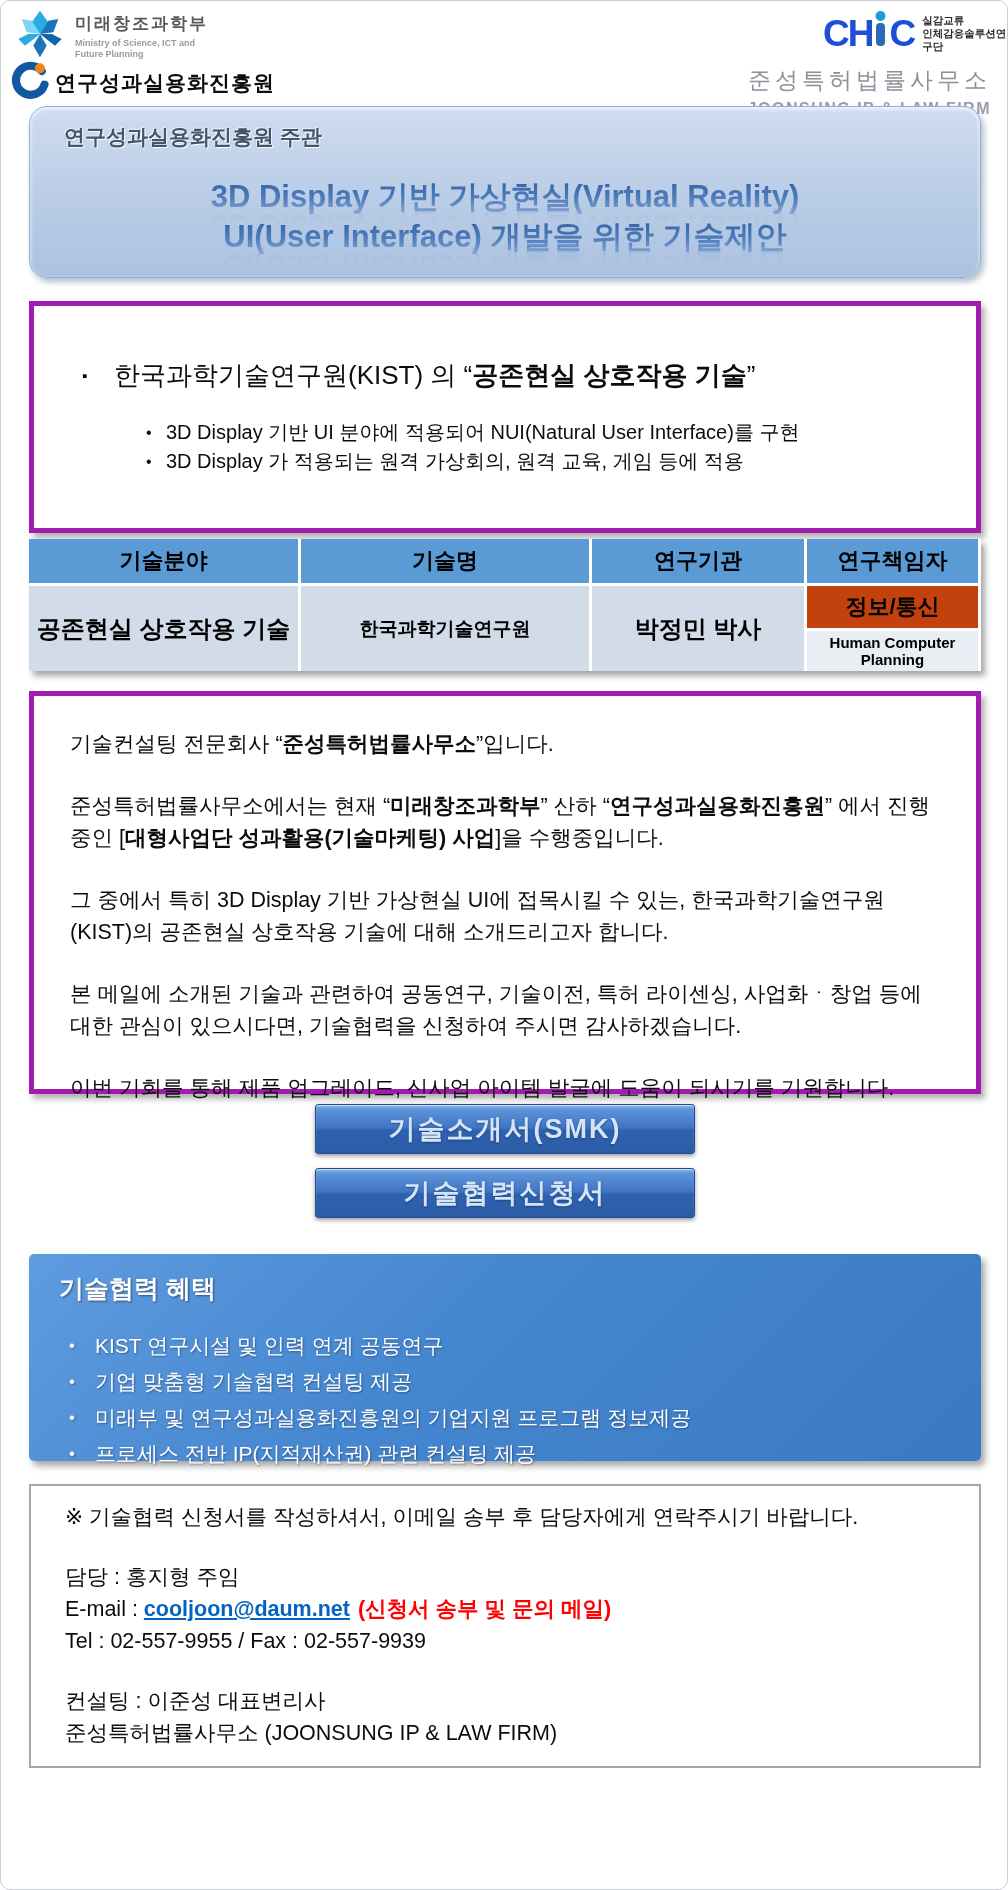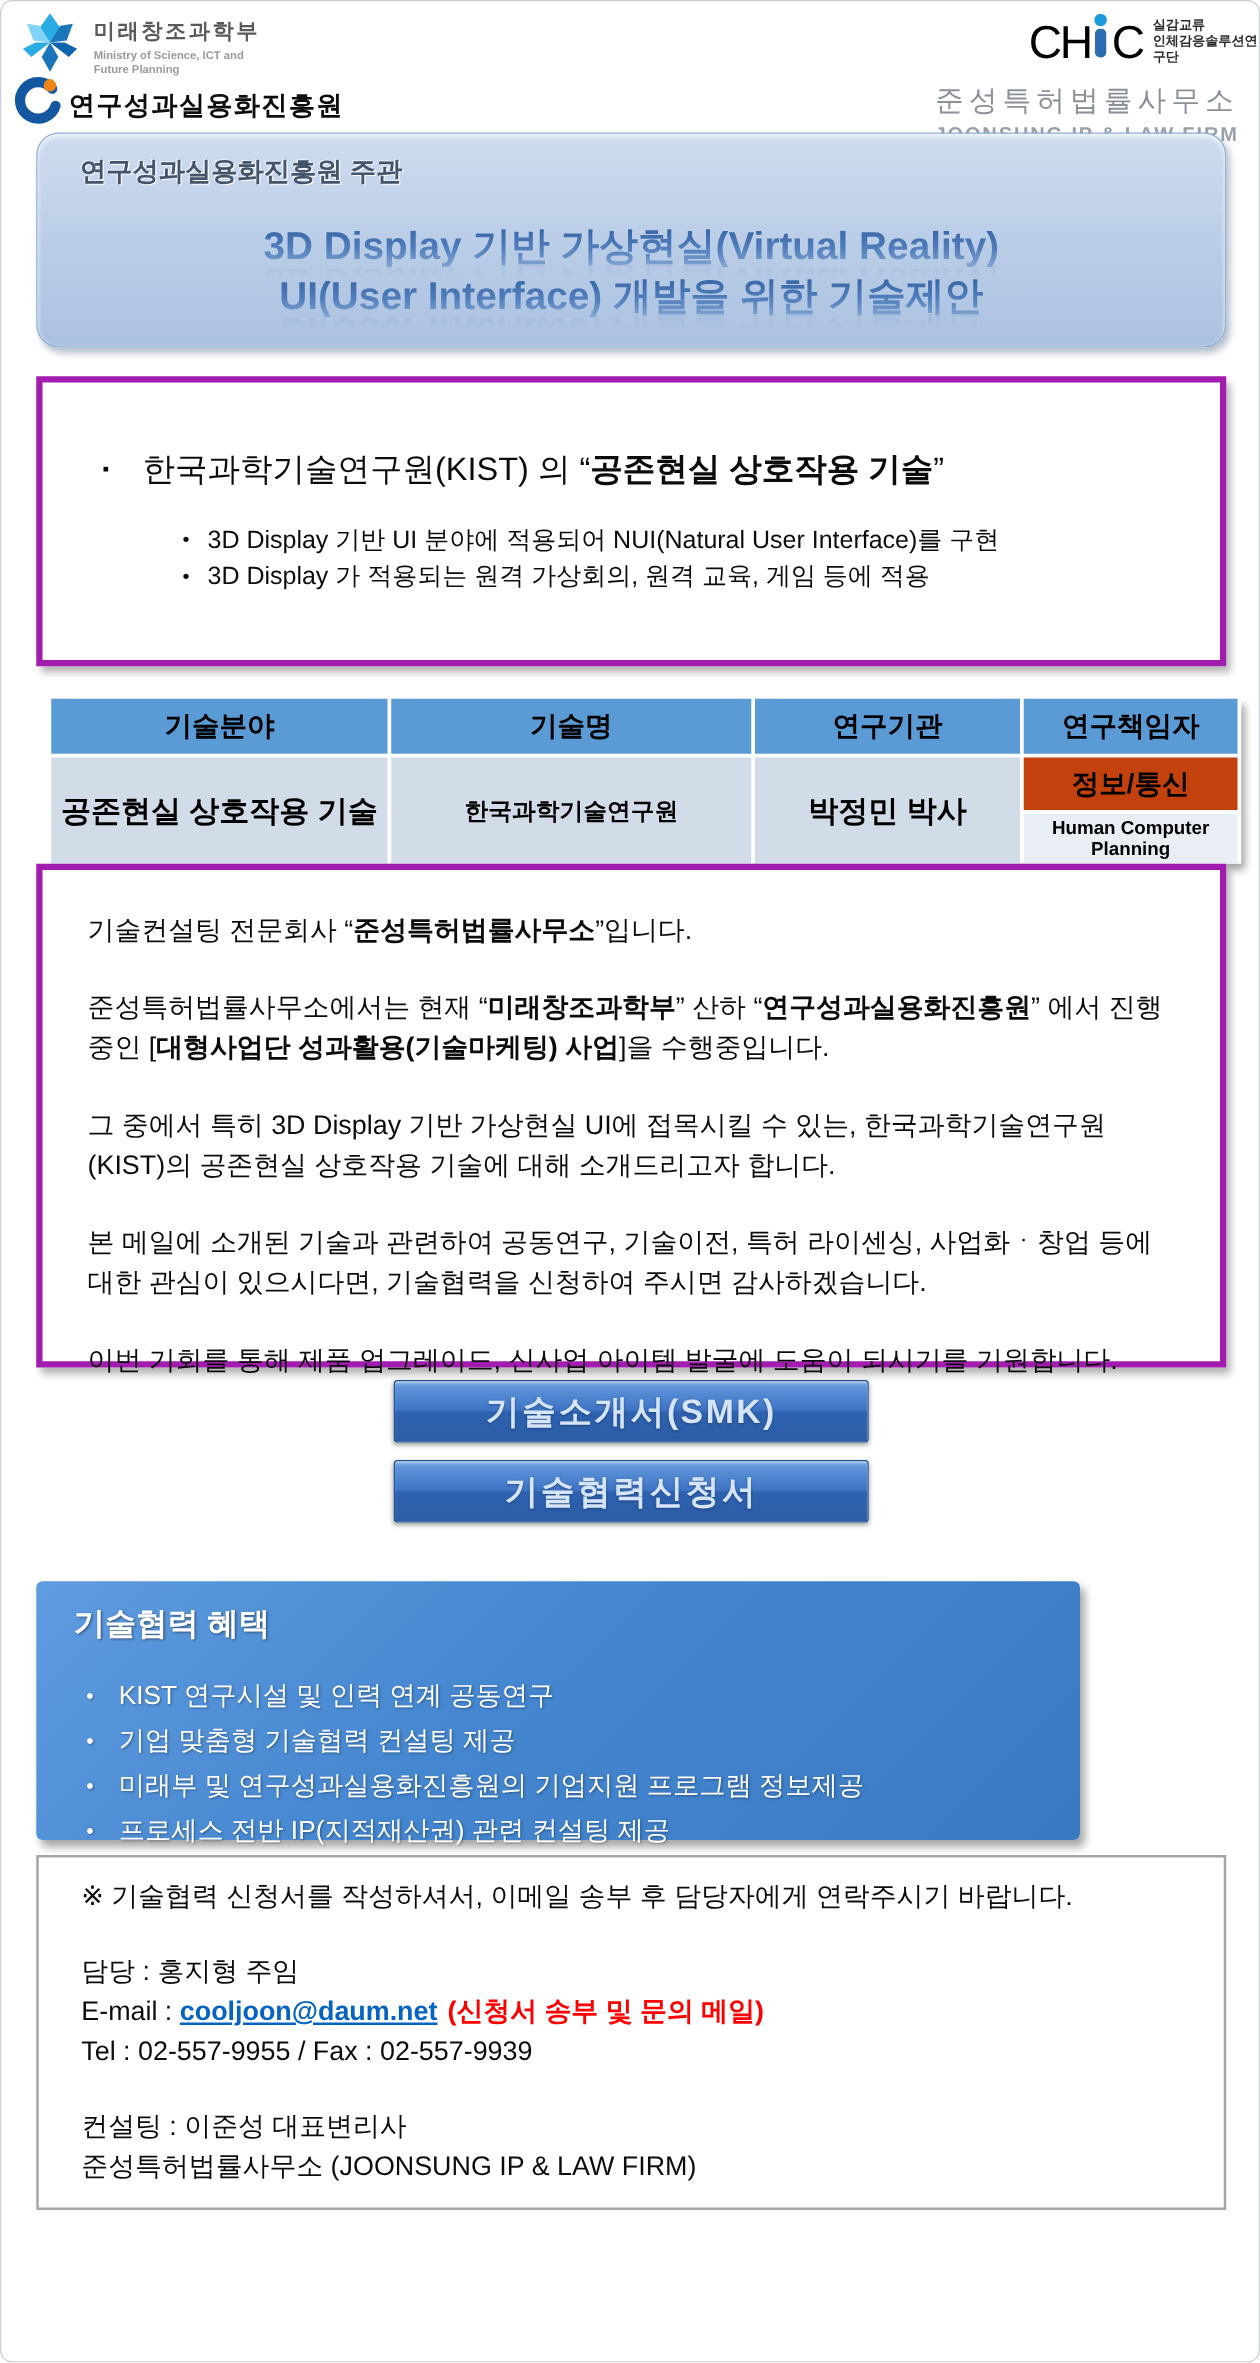--- a/index.html
+++ b/index.html
@@ -8,21 +8,21 @@
   .page { position:relative; width:1008px; height:1890px; background:#fff;
           border:1px solid #c9cdd6; border-radius:10px; overflow:hidden; }
 
   
   .logo-ministry { position:absolute; left:14px; top:8px; display:flex; align-items:center; gap:10px; }
   .logo-ministry .txt .kr { font-size:17px; color:#5a5a5a; letter-spacing:2px; font-weight:bold; }
   .logo-ministry .txt .en { font-size:9px; color:#9a9a9a; line-height:11px; margin-top:3px; font-weight:bold; }
   .logo-agency { position:absolute; left:8px; top:60px; display:flex; align-items:center; gap:6px; }
   .logo-agency .kr { font-size:21px; color:#0d0d0d; font-weight:900; letter-spacing:1px; }
   .logo-chic { position:absolute; left:822px; top:10px; display:flex; align-items:center; gap:8px; }
-  .chic-letters { display:flex; align-items:center; font-weight:400; font-size:37px; color:#000000; letter-spacing:-2px; }
+  .chic-letters { display:flex; align-items:center; font-weight:700; font-size:37px; color:#1d4ed8; letter-spacing:-2px; }
   .chic-label { font-size:10.5px; color:#2b2b2b; line-height:13px; font-weight:bold; }
   .law-firm { position:absolute; right:16px; top:64px; text-align:right; }
   .law-firm .kr { font-size:23px; color:#8b909a; letter-spacing:4px; }
   .law-firm .en { font-size:16px; color:#9aa0a8; font-weight:bold; letter-spacing:1.5px; margin-top:4px; }
 
   
   .banner { position:absolute; left:28px; top:105px; width:952px; height:172px;
             border-radius:18px; border:1px solid #8fb0d6;
             background:linear-gradient(180deg,#cfdcf0 0%,#bdcfe8 45%,#abc2e0 100%);
             box-shadow: inset 0 2px 4px rgba(255,255,255,.85), 3px 4px 6px rgba(90,110,140,.45);
@@ -42,24 +42,24 @@
   
   .intro-box { top:300px; height:232px; padding:52px 46px 0; }
   .intro-bullet { position:relative; padding-left:34px; font-size:26px; line-height:34px; color:#0c0c0c; }
   .intro-bullet::before { content:"▪"; position:absolute; left:2px; top:1px; font-size:15px; color:#000; }
   .intro-bullet b { font-weight:900; }
   .intro-subs { margin:26px 0 0 60px; padding:0; list-style:none; }
   .intro-subs li { position:relative; padding-left:26px; font-size:20px; line-height:29px; color:#0c0c0c; }
   .intro-subs li::before { content:"•"; position:absolute; left:6px; top:0; font-size:16px; }
 
   
-  .tech-table { position:absolute; left:40px; top:538px; width:952px;
+  .tech-table { position:absolute; left:28px; top:538px; width:952px;
                 display:grid; grid-template-columns:269px 288px 212px 171px;
                 grid-template-rows:44px 42px 40px; gap:3px; background:#fff;
-                box-shadow:4px 5px 6px rgba(0,0,0,.35);margin-top:20px; }
+                box-shadow:4px 5px 6px rgba(0,0,0,.35); }
   .tech-table .cell { display:flex; align-items:center; justify-content:center; text-align:center; }
   .th { background:#5b9bd5; font-weight:bold; font-size:22px; color:#000; }
   .td { background:#d2dbe8; font-weight:bold; color:#000; }
   .td-cat { background:#c2410c; font-size:22px; }
   .td-sub { background:#e9eef5; font-size:15px; }
   .td-tech { grid-row:2 / span 2; font-size:24px; }
   .td-inst { grid-row:2 / span 2; font-size:19px; }
   .td-res  { grid-row:2 / span 2; font-size:24px; }
 
   
@@ -72,24 +72,24 @@
               display:flex; align-items:center; justify-content:center;
               background:linear-gradient(180deg,#8ab4e8 0%,#5d93d8 10%,#3e74c4 48%,#2e62b0 52%,#2b5ca6 100%);
               border:1px solid #20508f; border-radius:3px; cursor:pointer;
               color:#d5e4f7; font-size:27px; font-weight:bold; letter-spacing:2px;
               box-shadow:0 2px 4px rgba(0,0,0,.4), inset 0 1px 1px rgba(255,255,255,.55);
               text-shadow:0 1px 2px rgba(20,50,90,.6); }
   .btn-smk { top:1103px; }
   .btn-coop { top:1167px; }
 
   
-  .benefits { position:absolute; left:28px; top:1253px; width:835px; height:207px;
+  .benefits { position:absolute; left:28px; top:1253px; width:952px; height:207px;
               border-radius:5px; color:#fff;
               background:linear-gradient(135deg,#5f9bdf 0%,#4486cf 45%,#3a7ac3 100%);
-              box-shadow:4px 5px 7px rgba(0,0,0,.35); padding:20px 30px 0;margin-top:11px; }
+              box-shadow:4px 5px 7px rgba(0,0,0,.35); padding:20px 30px 0; }
   .benefits-title { font-size:25px; font-weight:bold; line-height:28px; text-shadow:1px 1px 2px rgba(0,0,0,.45); }
   .benefits-list { margin:26px 0 0; padding:0; list-style:none; }
   .benefits-list li { position:relative; padding-left:36px; font-size:21px; line-height:36px;
                       text-shadow:1px 1px 2px rgba(0,0,0,.35); }
   .benefits-list li::before { content:"•"; position:absolute; left:10px; top:0; font-size:17px; }
 
   
   .contact { position:absolute; left:28px; top:1483px; width:952px; height:284px;
              background:#fff; border:2px solid #a6a6a6; padding:16px 34px 0;
              font-size:21.5px; line-height:30px; color:#0c0c0c; }

